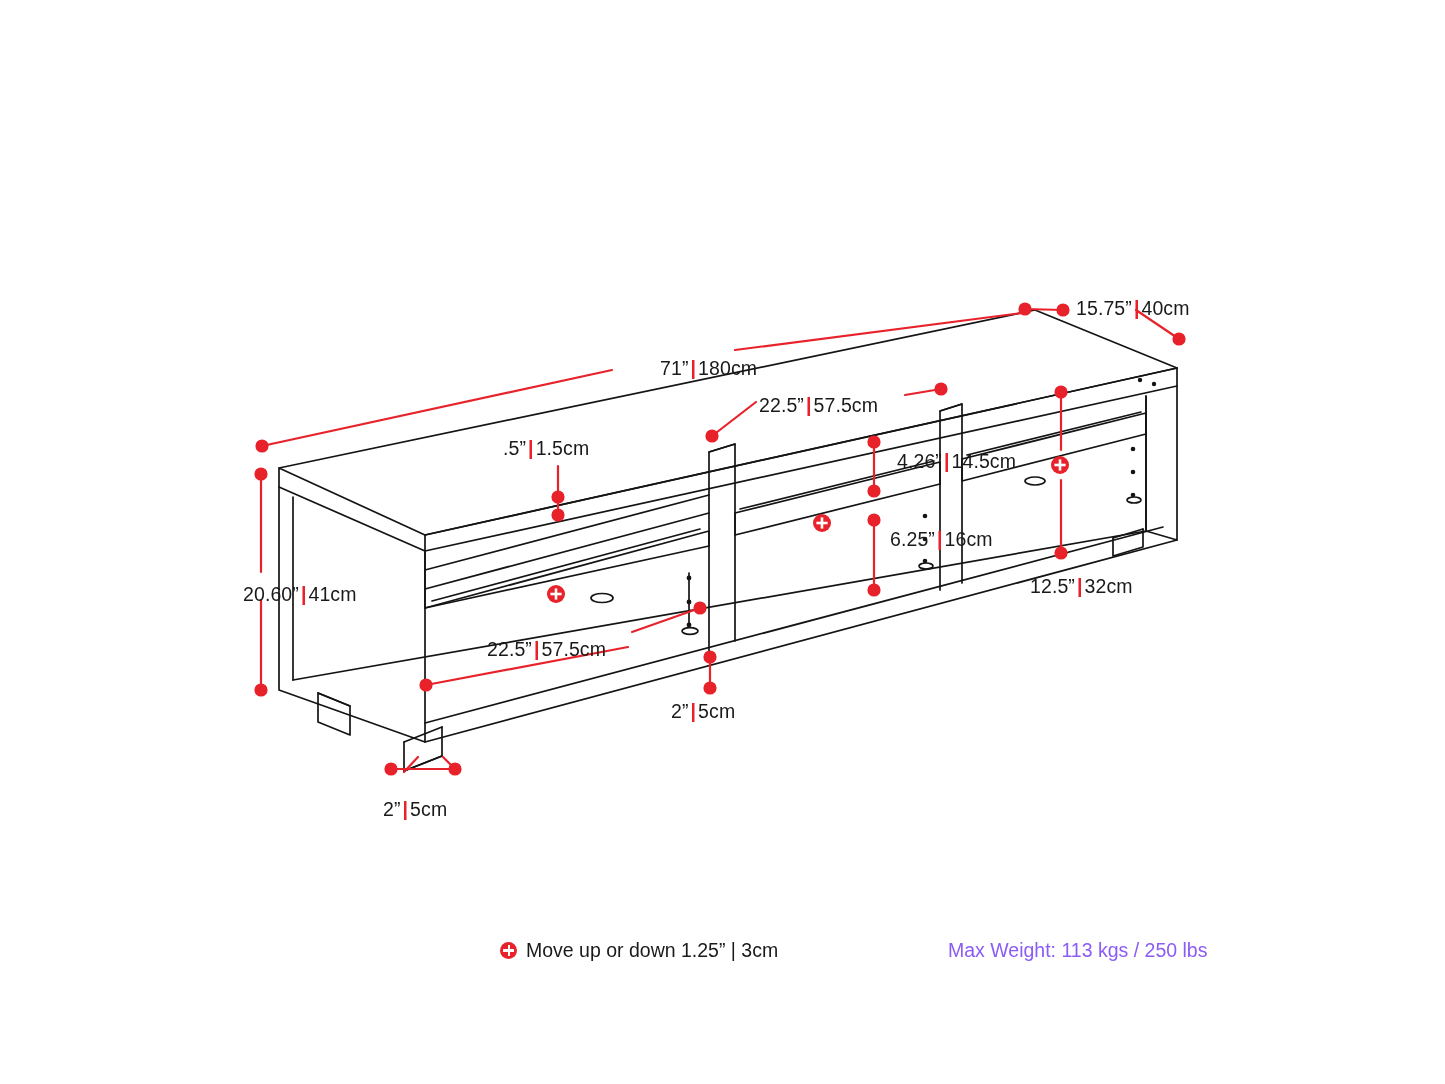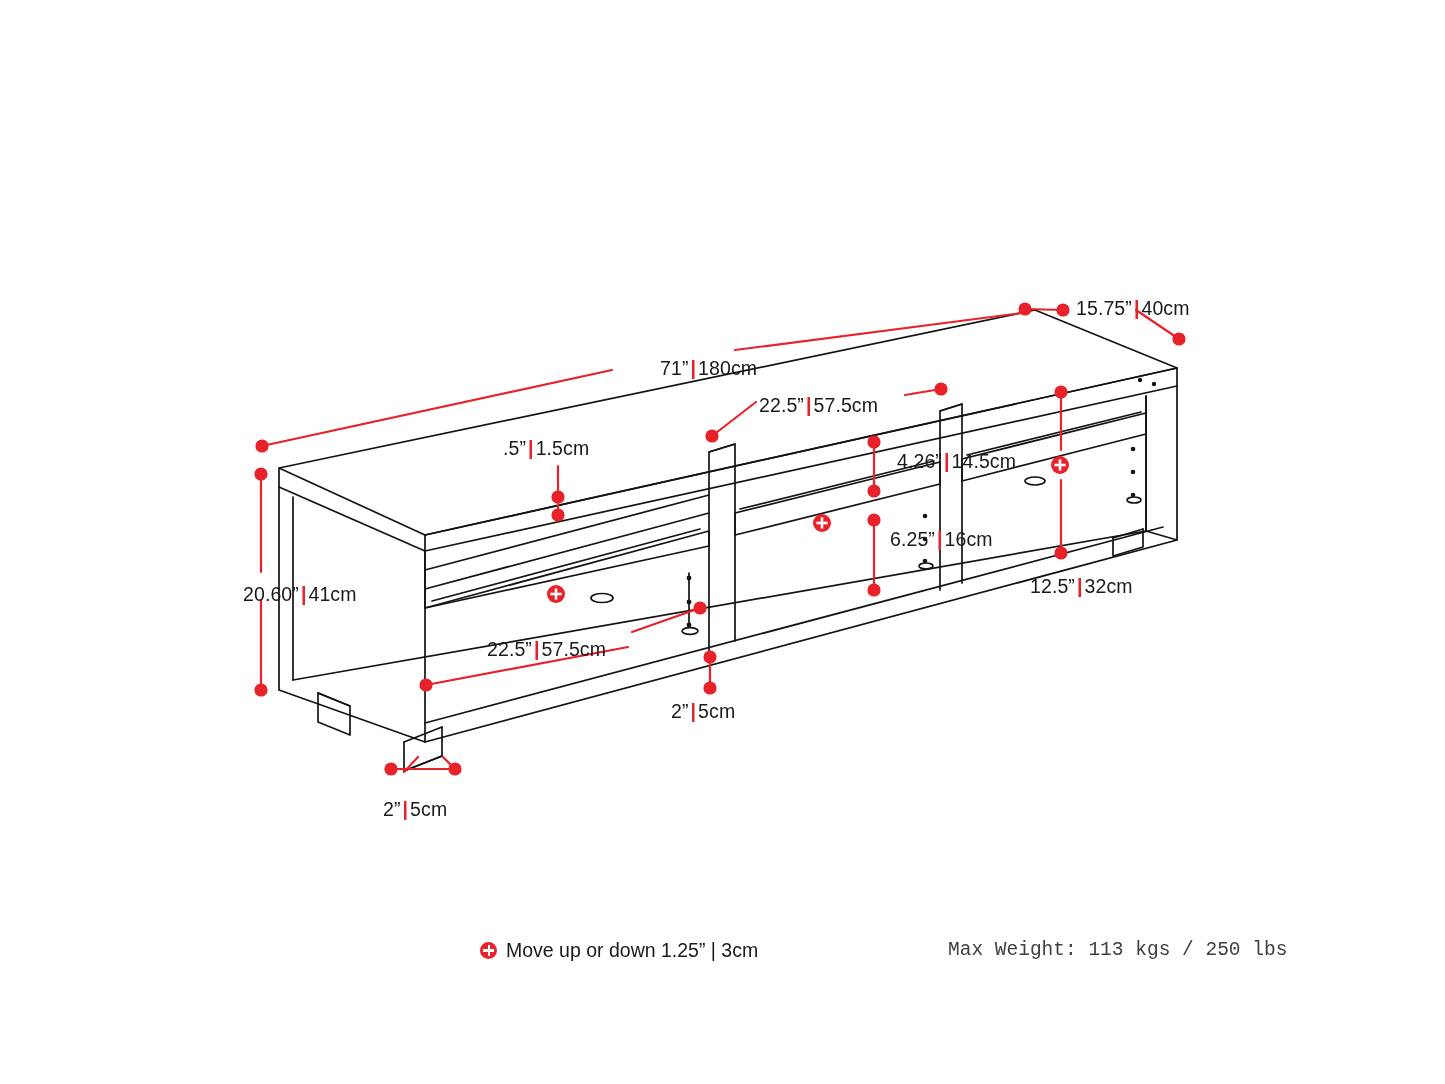--- a/index.html
+++ b/index.html
@@ -39,23 +39,22 @@
     letter-spacing: 0.1px;
   }
   .dim-label .sep {
     color: #e8222a;
     font-weight: 700;
     padding: 0 2px;
   }
   .footer-block {
     position: absolute;
     font-size: 19.5px;
-    color: #404040;
+    color: #8b5cf6;
     white-space: nowrap;
-    font-family: Liberation Mono, monospace;
   }
   .footer-center {
     text-align: center;
   }
   .legend-row {
     position: absolute;
     display: flex;
     align-items: center;
     gap: 9px;
     font-size: 19.5px;
@@ -273,21 +272,21 @@
   </div>
 
   <div class="dim-label" style="left:671px; top:700px;">
     <span>2”</span><span class="sep">|</span><span>5cm</span>
   </div>
 
   <div class="dim-label" style="left:383px; top:798px;">
     <span>2”</span><span class="sep">|</span><span>5cm</span>
   </div>
 
-  <div class="legend-row" style="left:480px; top:939px;">
+  <div class="legend-row" style="left:500px; top:939px;">
     <span class="plus-badge"></span>
     <span>Move up or down 1.25” | 3cm</span>
   </div>
 
   <div class="footer-block" style="left:948px; top:939px;">Max Weight: 113 kgs / 250 lbs</div>
 
 
 </div>
 
 </body></html>

